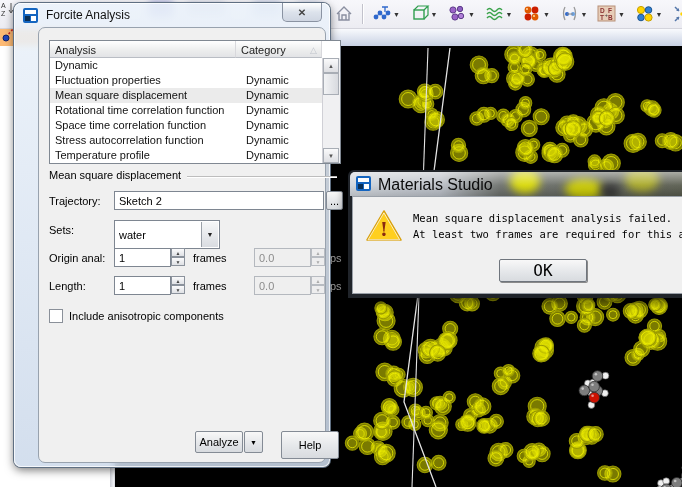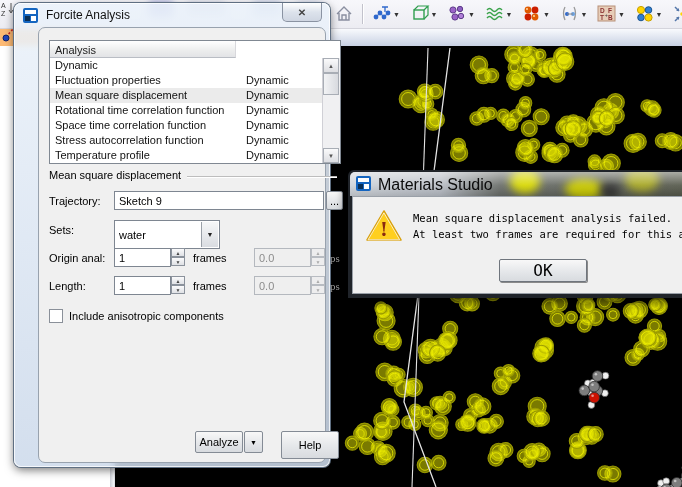--- a/index.html
+++ b/index.html
@@ -62,21 +62,21 @@
   .tfield{position:absolute;background:#fff;border:1px solid #7e8691;font-size:11px;color:#000;
     padding:0 0 0 4px;display:flex;align-items:center;box-sizing:border-box;}
   .btn{background:linear-gradient(#f8f8f8,#e5e7ea 55%,#d8dbdf);border:1px solid #848b95;border-radius:2px;
     font-size:11px;color:#000;display:flex;align-items:center;justify-content:center;box-sizing:border-box;}
   .spin{position:absolute;width:15px;height:19px;}
   .spin .sp{position:absolute;left:0;width:14px;height:9px;background:linear-gradient(#fbfbfc,#dfe1e5);
     border:1px solid #8b929c;box-sizing:border-box;font-size:5px;color:#444;
     display:flex;align-items:center;justify-content:center;}
   .spin.disabled .sp{color:#aaa;border-color:#b8bcc2;background:#ededee;}
   .tfield.disabled{background:#efefef;border-color:#b4b8be;color:#8c8c8c;}
-  .grey{color:#9a9a9a;font-family:Liberation Serif, serif;}
+  .grey{color:#9a9a9a;}
   .combo-arrow{position:absolute;right:1px;top:1px;bottom:1px;width:16px;
     background:linear-gradient(#f6f7f8,#d9dce1);border-left:1px solid #9aa0a8;
     display:flex;align-items:center;justify-content:center;font-size:7px;color:#222;}
   .checkbox{position:absolute;width:12px;height:12px;background:#fff;border:1px solid #8a9099;}
   
   #msgbox{position:absolute;left:348px;top:170px;width:340px;height:128px;border-radius:6px 6px 0 0;
     background:#20242a;box-shadow:-3px 4px 10px rgba(0,0,0,.6);}
   #msg-title{position:absolute;left:2px;top:2px;right:0;height:24px;overflow:hidden;border-radius:5px 0 0 0;}
   #msg-title .glass{position:absolute;inset:0;background:linear-gradient(90deg,#cfd4da 0,#b9bec6 90px,#6a6e6a 150px,#55584a 100%);}
   #msg-title .blob{position:absolute;border-radius:50%;filter:blur(4px);}
@@ -1038,20 +1038,24 @@
           <span class="lg2"></span>
         </span>
       <span class="title-text">Forcite Analysis</span>
       <span class="close-btn">✕</span>
     </div>
     <div class="fd-body">
 
       <div id="analysis-list">
         <div class="lv-header">
           <div class="lv-h" style="width:186px">Analysis</div>
+          <div class="lv-h" style="width:86px">
+            <span>Category</span>
+            <span class="sortglyph">△</span>
+          </div>
         </div>
         <div id="list-rows">
             <div class="lv-row">
               <span class="lv-c2">Dynamic</span>
             </div>
             <div class="lv-row">
               <span class="lv-c1">Fluctuation properties</span>
               <span class="lv-c2">Dynamic</span>
             </div>
             <div class="lv-row selected">
@@ -1079,21 +1083,21 @@
           <div class="sb-btn" style="top:0">▲</div>
           <div class="sb-thumb"></div>
           <div class="sb-btn" style="bottom:0">▼</div>
         </div>
       </div>
 
       <div class="flabel" style="left:10px;top:141px">Mean square displacement</div>
       <div class="sect-line" style="left:148px;top:148px;width:150px"></div>
 
       <div class="flabel" style="left:10px;top:167px">Trajectory:</div>
-      <div class="tfield" style="left:75px;top:163px;width:210px;height:19px">Sketch 9</div>
+      <div class="tfield" style="left:75px;top:163px;width:210px;height:19px">Sketch 2</div>
       <div class="btn" style="position:absolute;left:287px;top:163px;width:17px;height:19px">...</div>
 
       <div class="flabel" style="left:10px;top:196px">Sets:</div>
       <div class="tfield" style="left:75px;top:192px;width:106px;height:29px">
         <span>water</span>
         <span class="combo-arrow">▼</span>
       </div>
 
       <div class="flabel" style="left:10px;top:224px">Origin anal:</div>
       <div class="tfield" style="left:75px;top:220px;width:57px;height:19px">1</div>

